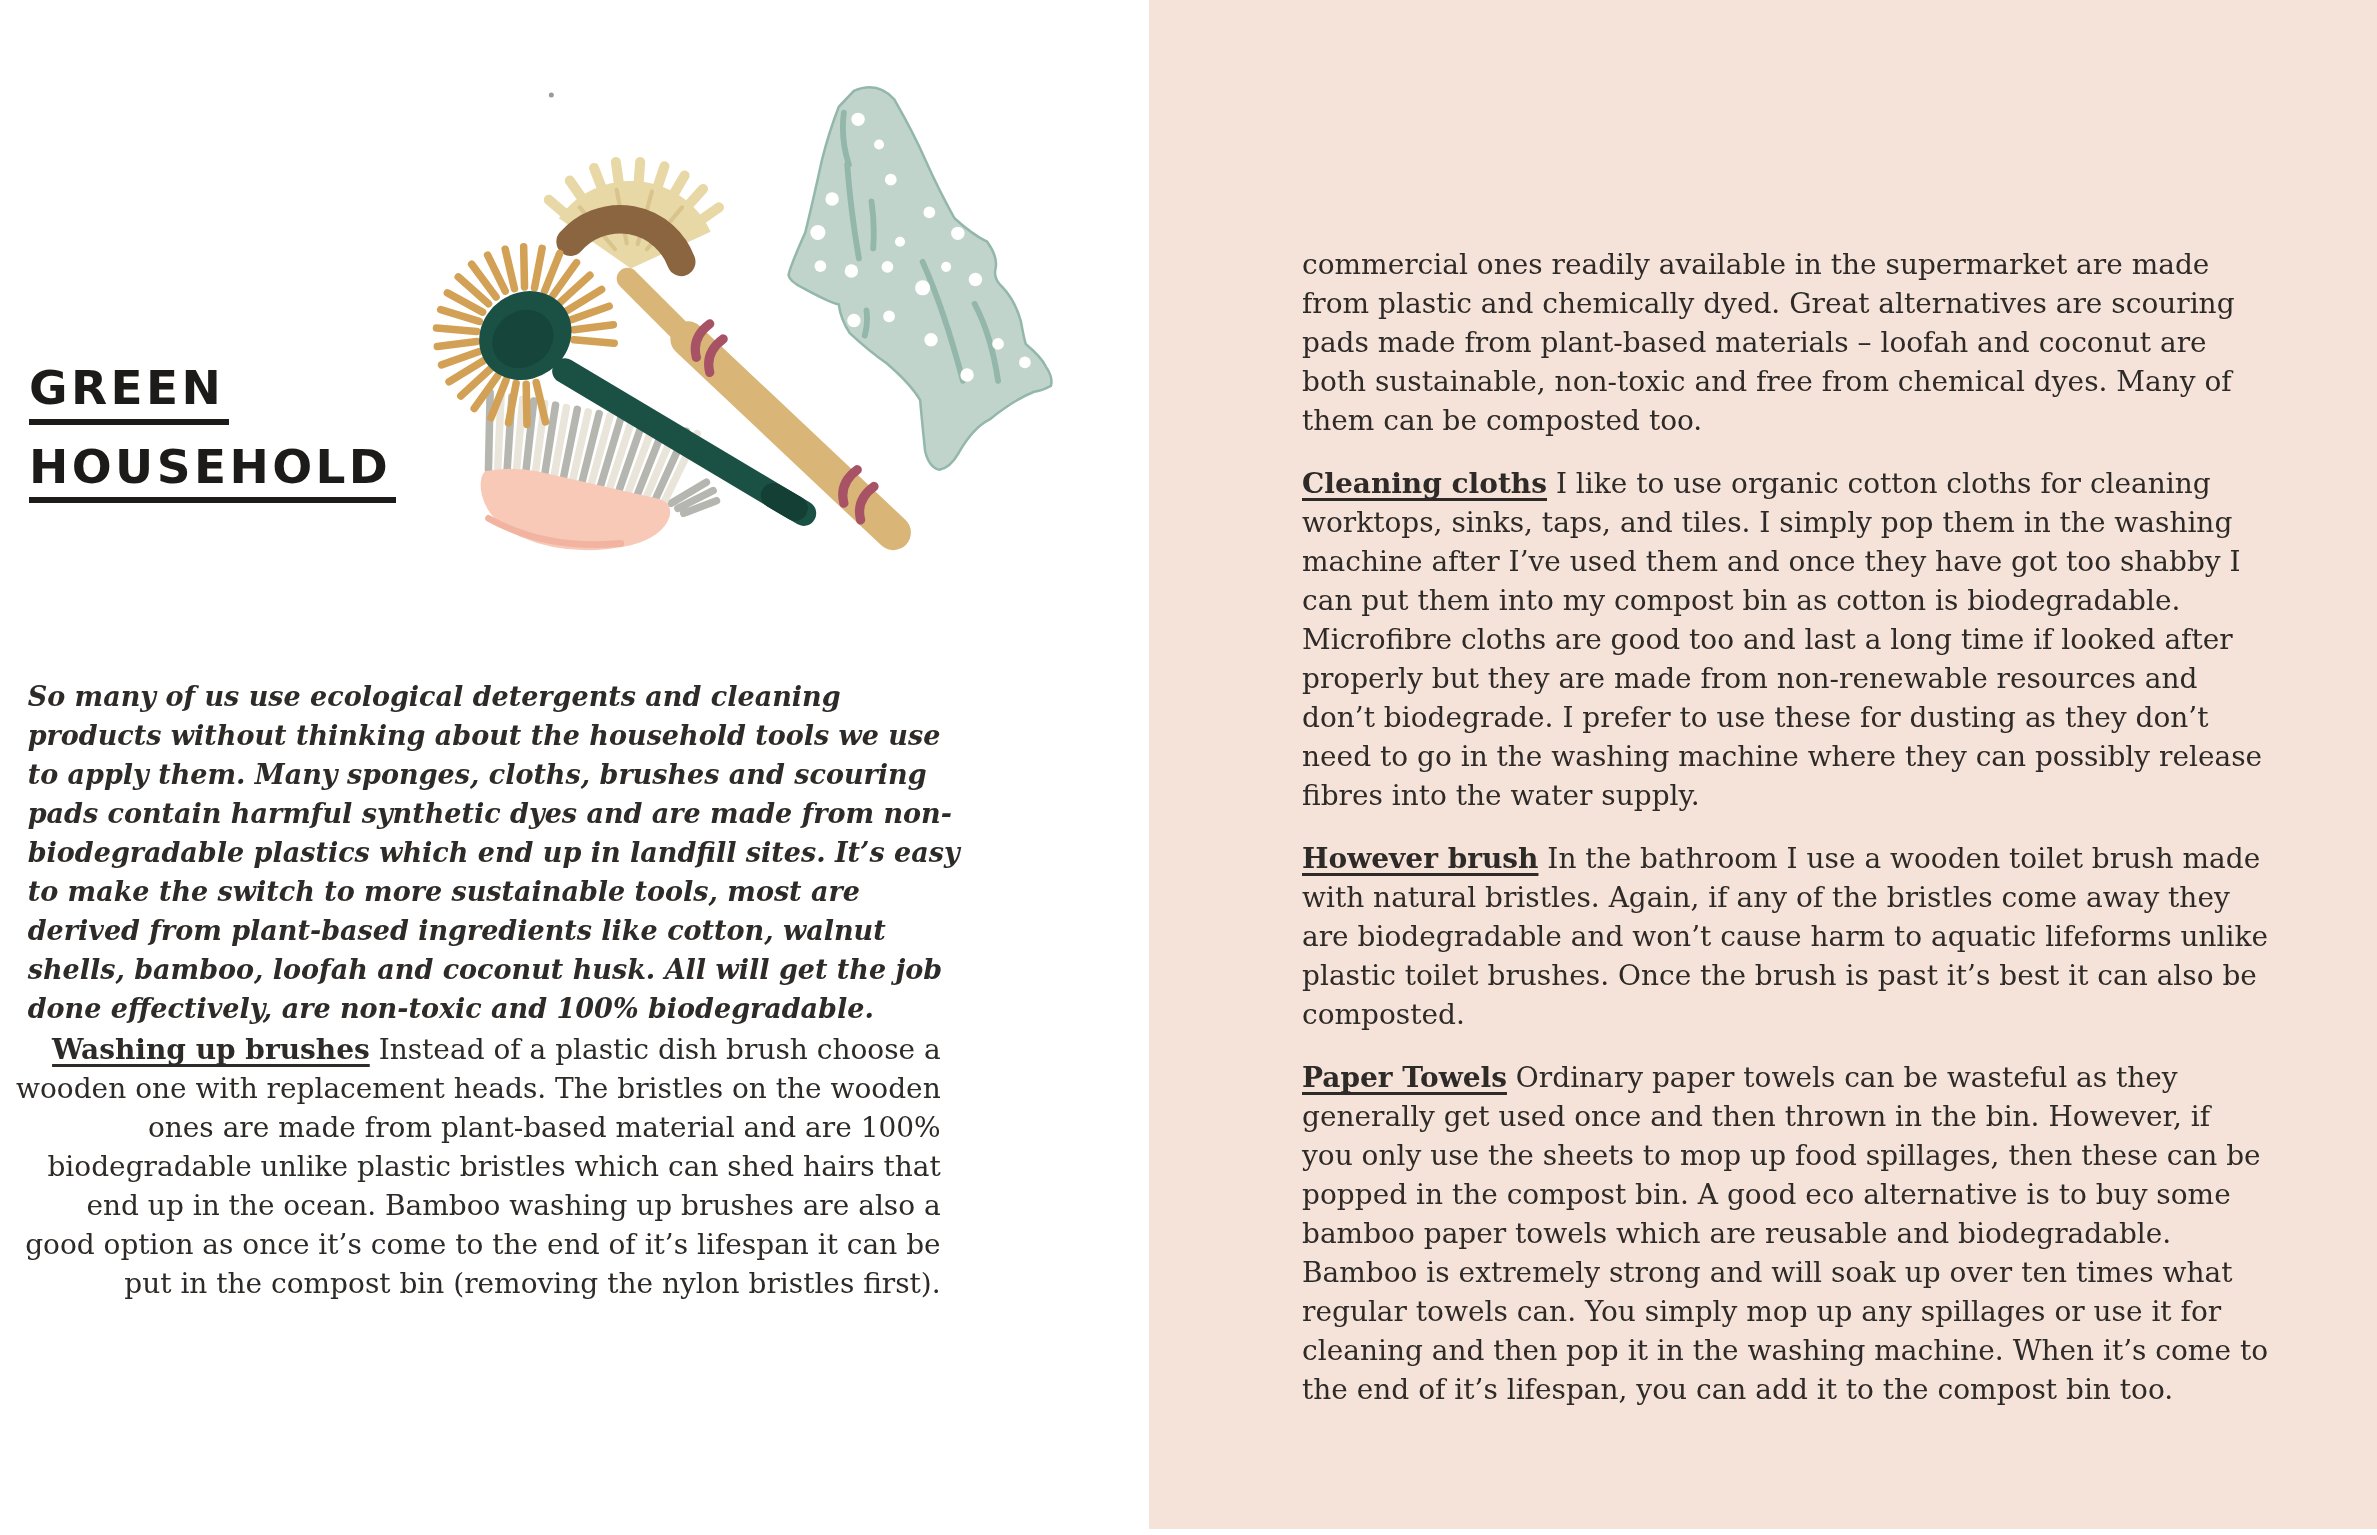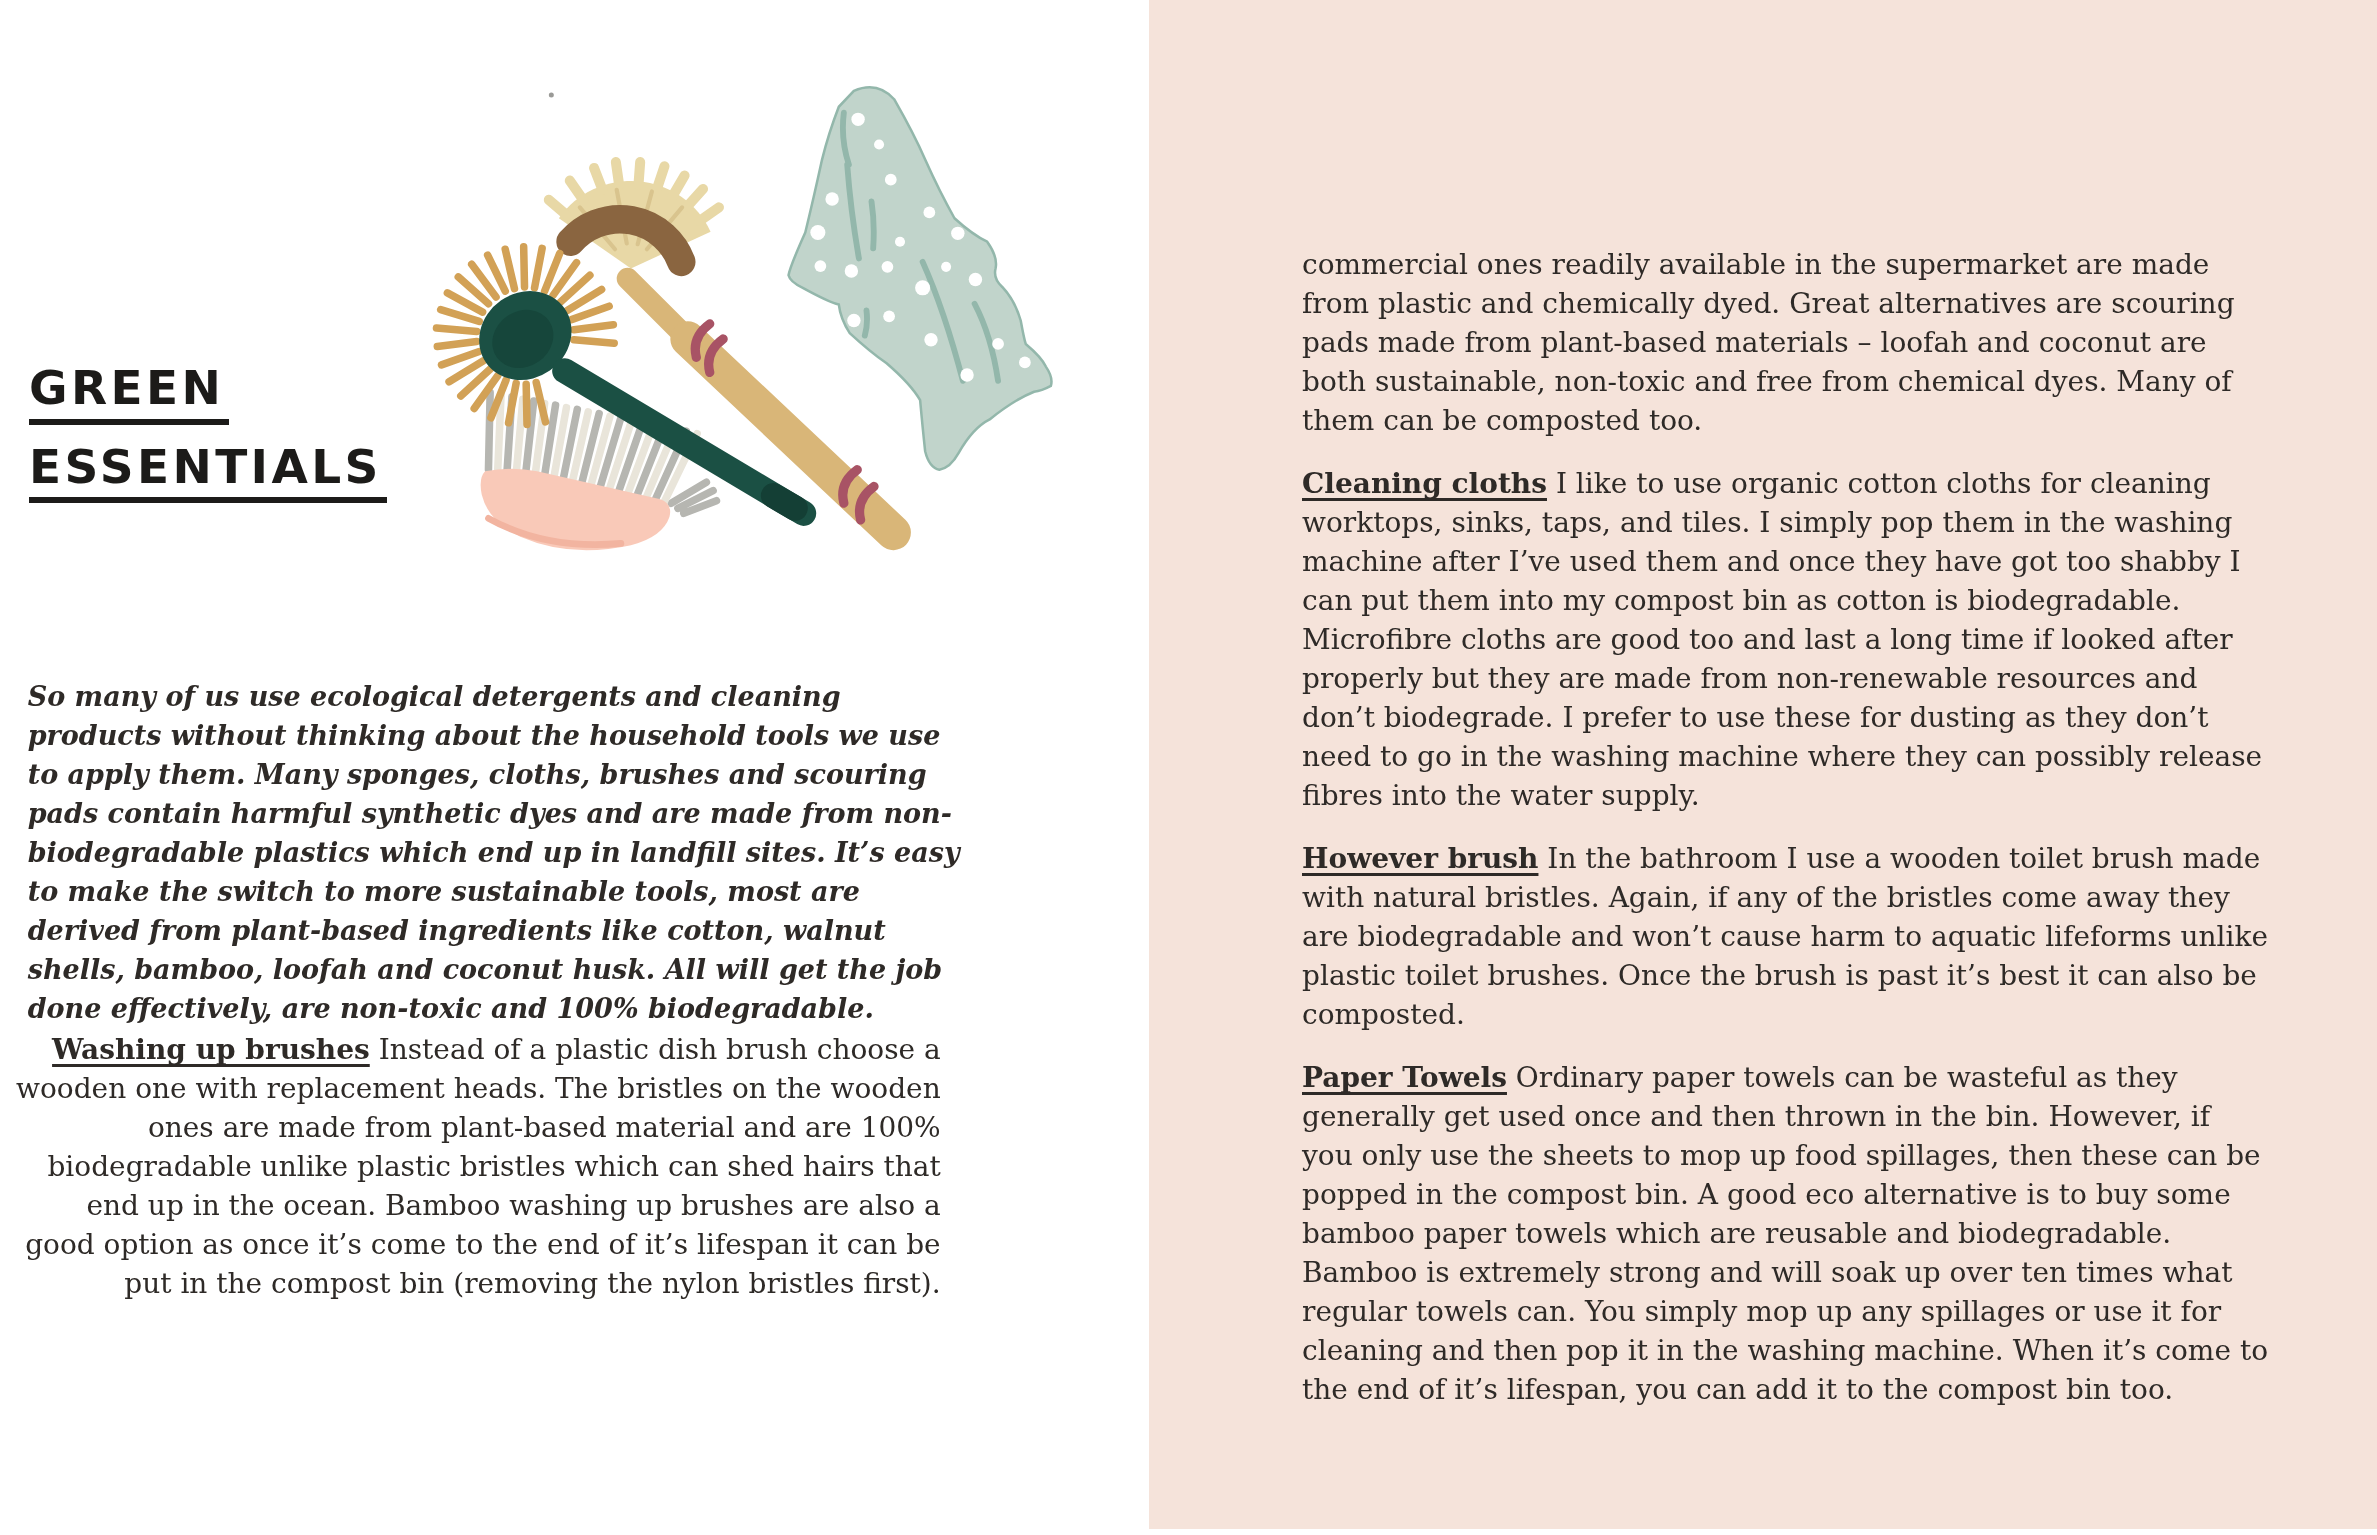--- a/index.html
+++ b/index.html
@@ -125,21 +125,21 @@
         <path class="ln s-gold" stroke-width="9" d="M149 386L160 433 M137 388L138 436 M125 387L116 434 M113 383L95 428 M103 378L75 417 M94 370L59 402 M86 360L45 385 M81 349L36 365 M78 337L31 343 M78 325L30 321 M81 313L35 299 M85 302L43 279 M92 292L56 260 M101 284L72 245 M112 277L91 234 M123 274L112 227 M135 272L134 224 M147 273L156 226 M159 277L177 232 M169 282L197 243 M178 290L213 258 M186 300L227 275 M191 311L236 295 M194 323L241 317 M194 335L242 339"></path>
         <ellipse class="f-green" cx="136" cy="330" rx="57" ry="51" transform="rotate(-35 136 330)"></ellipse>
         <ellipse class="f-greend" cx="133" cy="334" rx="38" ry="33" transform="rotate(-35 133 334)"></ellipse>
         <path class="ln s-green" stroke-width="30" d="M183 372L468 542"></path>
         <path class="ln s-greendeep" stroke-width="30" d="M432 521L458 536"></path>
       </g>
     </svg>
 
     <h1 class="title">
       <span class="title-line"><span>GREEN</span></span>
-      <span class="title-line"><span>ESSENTIALS</span></span>
+      <span class="title-line"><span>HOUSEHOLD</span></span>
     </h1>
 
     <p class="intro">So many of us use ecological detergents and cleaning products without thinking about the household tools we use to apply them. Many sponges, cloths, brushes and scouring pads contain harmful synthetic dyes and are made from non-biodegradable plastics which end up in landfill sites. It’s easy to make the switch to more sustainable tools, most are derived from plant-based ingredients like cotton, walnut shells, bamboo, loofah and coconut husk. All will get the job done effectively, are non-toxic and 100% biodegradable.</p>
 
     <div class="body-col left-col">
       <p><span class="lead">Washing up brushes</span><span> Instead of a plastic dish brush choose a wooden one with replacement heads. The bristles on the wooden ones are made from plant-based material and are 100% biodegradable unlike plastic bristles which can shed hairs that end up in the ocean. Bamboo washing up brushes are also a good option as once it’s come to the end of it’s lifespan it can be put in the compost bin (removing the nylon bristles first).</span></p>
     </div>
   </section>
 
   <section class="page-right">

